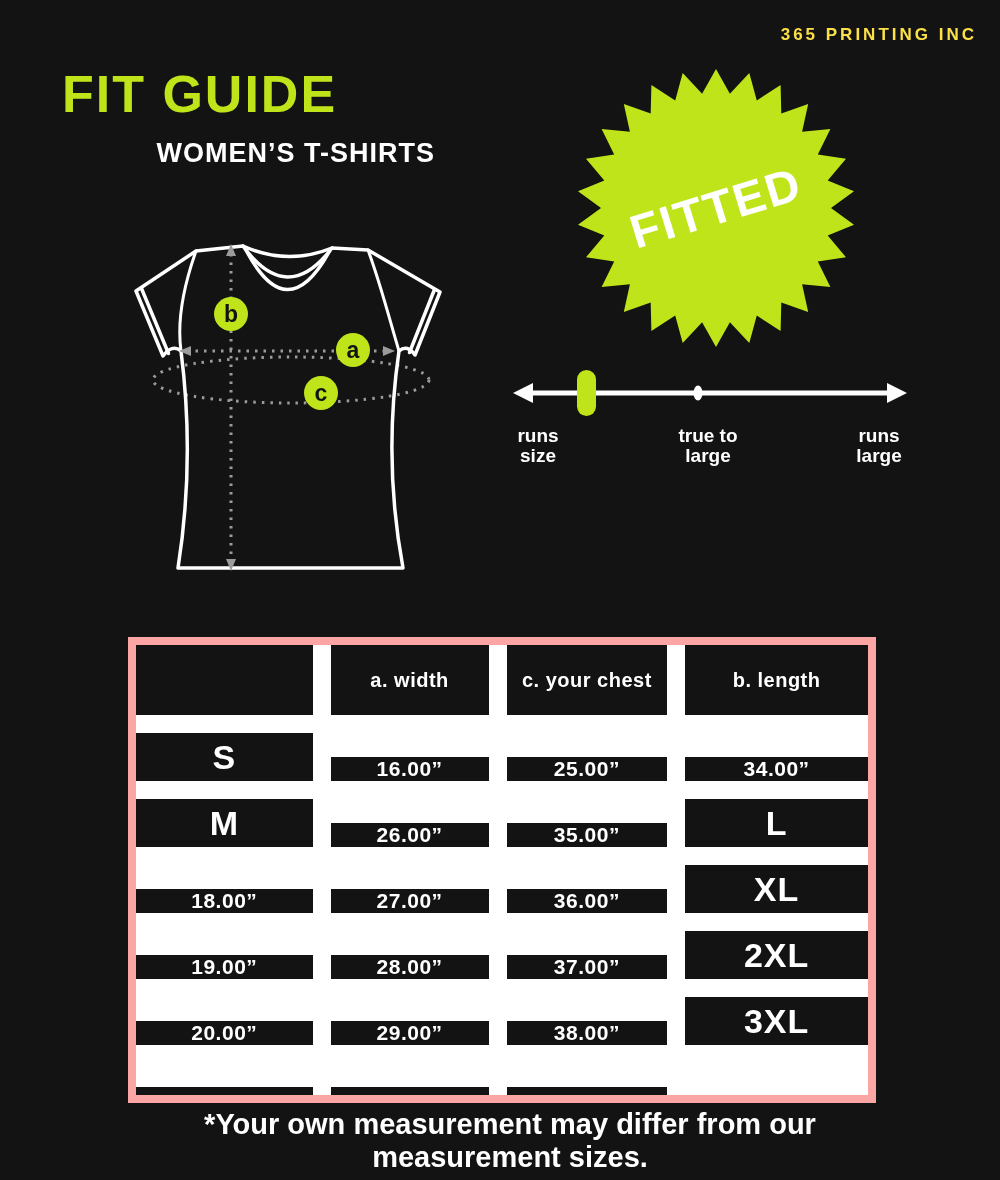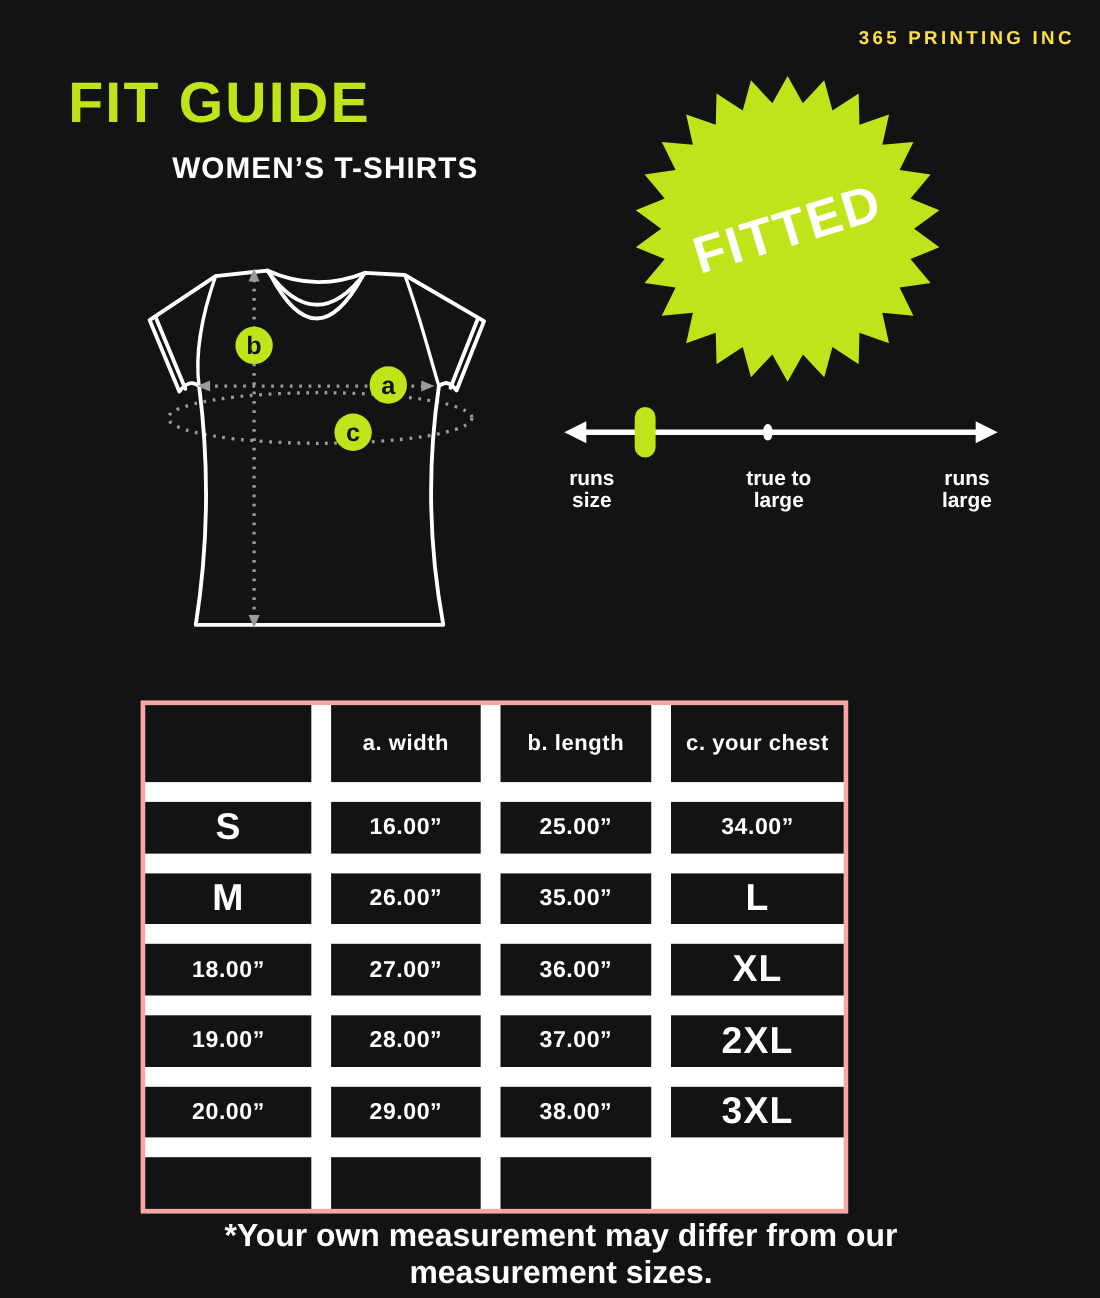--- a/index.html
+++ b/index.html
@@ -38,33 +38,33 @@
   .scale-label {
     position:absolute; top:426px; width:110px;
     text-align:center; font-size:19px; font-weight:700; line-height:1.03; color:#fff;
   }
   .scale-label.l1 { left:483px; }
   .scale-label.l2 { left:653px; }
   .scale-label.l3 { left:824px; }
 
   
   .size-table {
-    position:absolute; left:128px; top:637px; width:643px; height:466px;
-    box-sizing:border-box; border:4px solid #fca5a5; background:#fff;
+    position:absolute; left:128px; top:637px; width:748px; height:466px;
+    box-sizing:border-box; border:8px solid #fca5a5; background:#fff;
     display:grid;
     grid-template-columns:199fr 178fr 181fr 206fr;
     grid-template-rows:70px repeat(6, 1fr);
     gap:18px;
   }
   .size-table > div {
     background:#131313; display:flex; align-items:center; justify-content:center;
   }
   .th { font-size:20px; font-weight:700; letter-spacing:0.5px; }
   .size-label { font-size:34px; font-weight:800; letter-spacing:1px; }
-  .size-value { font-size:21px; font-weight:700; letter-spacing:0.5px; }
+  .size-value { font-size:21px; font-weight:700; letter-spacing:0.5px;margin-top:24px; }
 
   .footnote {
     position:absolute; left:128px; top:1108px; width:764px;
     text-align:center; font-size:29px; font-weight:700; color:#fff;
   }
 </style>
 </head>
 <body>
 
 <div class="brand">365 PRINTING INC</div>
@@ -137,22 +137,22 @@
   <div>large</div>
 </div>
 <div class="scale-label l3">
   <div>runs</div>
   <div>large</div>
 </div>
 
 <div class="size-table">
   <div></div>
   <div class="th">a. width</div>
+  <div class="th">c. your chest</div>
   <div class="th">b. length</div>
-  <div class="th">c. your chest</div>
 
   <div class="size-label">S</div>
   <div class="size-value">16.00”</div>
   <div class="size-value">25.00”</div>
   <div class="size-value">34.00”</div>
 
   <div class="size-label">M</div>
   <div class="size-value">26.00”</div>
   <div class="size-value">35.00”</div>
 

